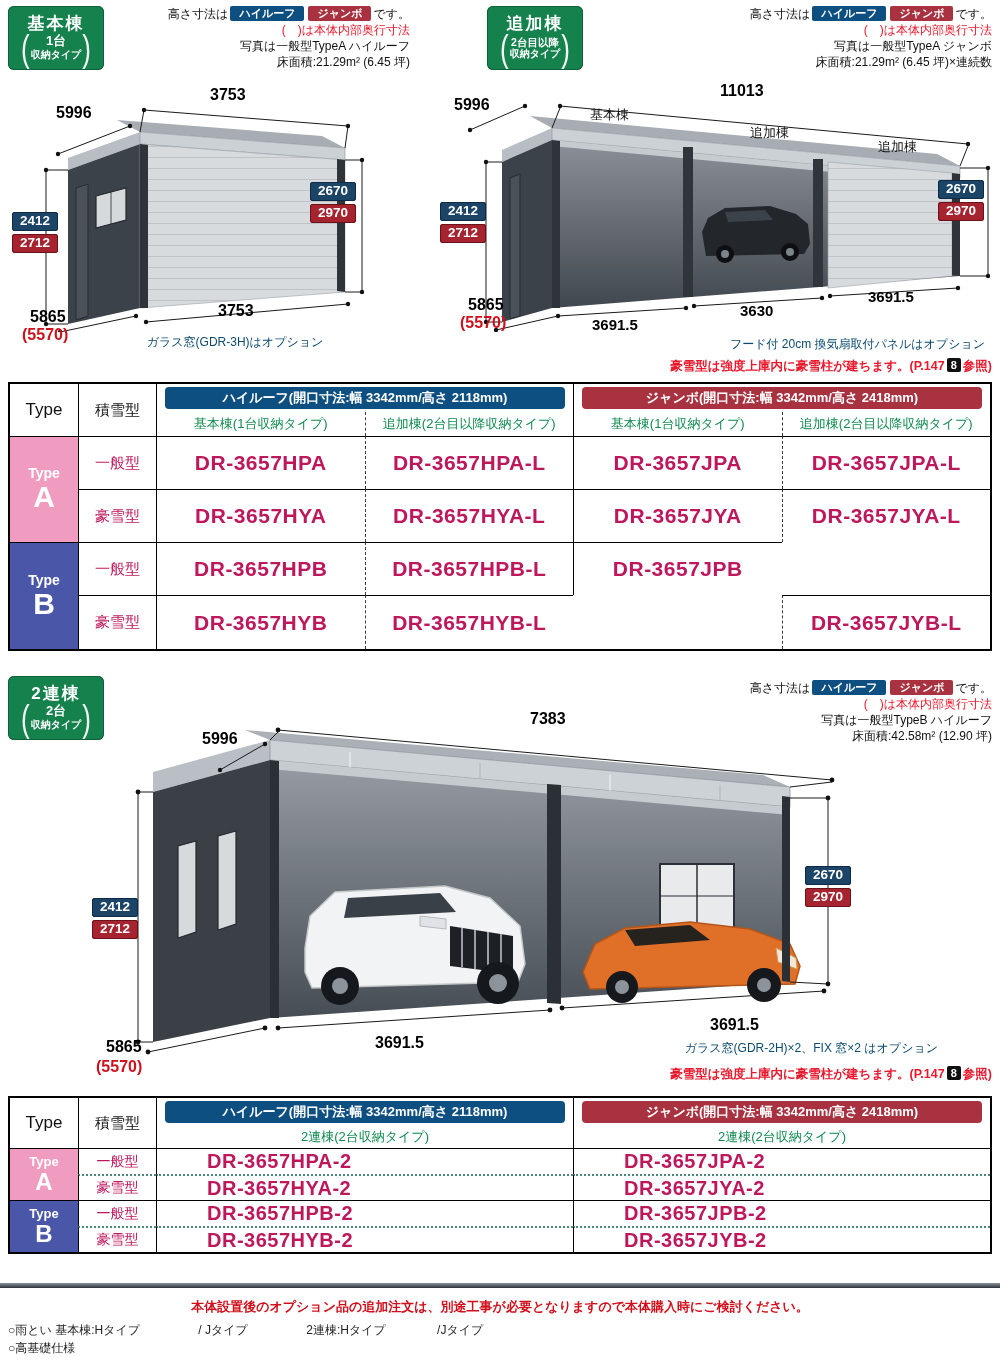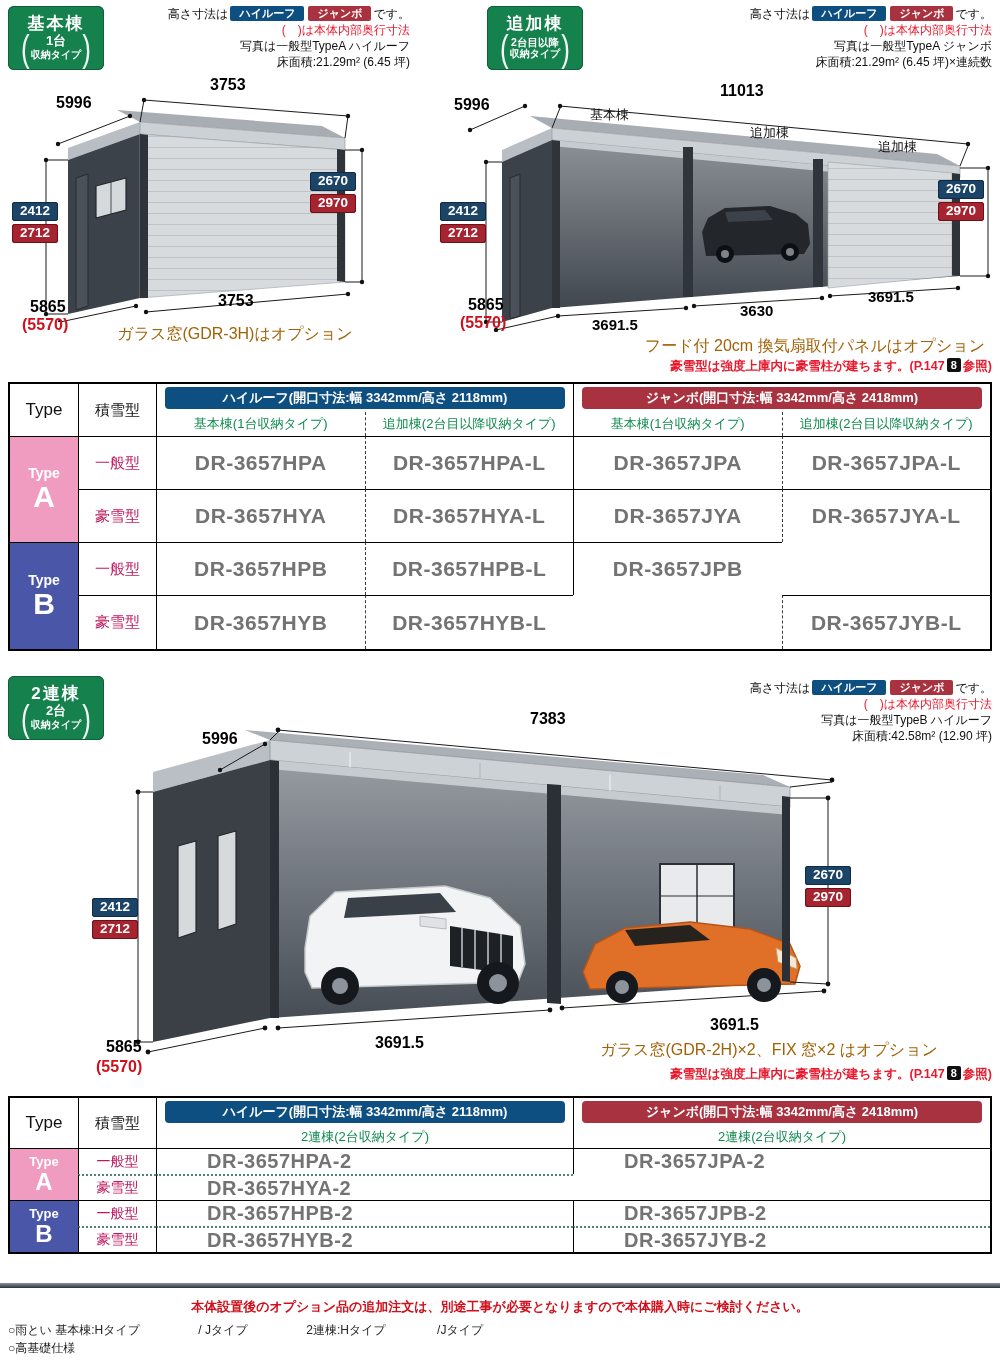--- a/index.html
+++ b/index.html
@@ -22,21 +22,21 @@
 .chip.j{background:#a93240}
 
 .diagram{position:absolute}
 .dl{position:absolute;font-weight:bold;font-size:15px;color:#000;white-space:nowrap}
 .dl.big{font-size:16px}
 .dl.red{color:#d0111d}
 .dc{position:absolute;width:46px;height:19px;line-height:18px;text-align:center;color:#fff;font-weight:bold;font-size:13.5px;border-radius:3px}
 .dc.blue{background:#1b4467;box-shadow:0 0 0 1px #0d2b46 inset}
 .dc.red{background:#a5242f;box-shadow:0 0 0 1px #6d1118 inset}
 .rooflabel{position:absolute;font-size:13px;color:#111;white-space:nowrap}
-.caption{position:absolute;font-size:16px;color:#a16207;white-space:nowrap}
+.caption{position:absolute;font-size:12px;color:#0c4a6e;white-space:nowrap}
 .rednote{position:absolute;font-size:12.5px;font-weight:bold;color:#e8192d;white-space:nowrap}
 .refbox{display:inline-block;background:#101010;color:#fff;padding:0 4px;border-radius:2px;font-size:11px;font-weight:bold;margin:0 2px;line-height:14px;vertical-align:1px}
 
 .tbl{position:absolute;border:2px solid #000;background:#fff;display:grid}
 .t1{left:8px;top:382px;width:984px;height:269px;grid-template-columns:68px 78px 1fr 1fr 1fr 1fr;grid-template-rows:28px 24px 53px 53px 53px 54px}
 .t2{left:8px;top:1096px;width:984px;height:158px;grid-template-columns:68px 78px 1fr 1fr;grid-template-rows:28px 22px 26px 26px 26px 26px}
 .cell{display:flex;align-items:center;justify-content:center;position:relative}
 .bl{border-left:1px solid #000}
 .bld{border-left:1px dashed #3c3c3c}
 .bt{border-top:1px solid #000}
@@ -49,21 +49,21 @@
 .sub{font-size:13px;color:#0e8a4f;white-space:nowrap}
 .typecell{flex-direction:column;color:#fff;font-weight:bold}
 .typecell .tw{font-size:14px;line-height:1.1}
 .typecell .letter{font-size:30px;line-height:1.05}
 .t2 .typecell .tw{font-size:13px}
 .t2 .typecell .letter{font-size:24px}
 .typeA{background:#f09cc0}
 .typeB{background:#4a57a8}
 .snowcell{font-size:15px;color:#be185d}
 .t2 .snowcell{font-size:14px}
-.model{color:#737373;font-weight:bold;font-size:21px;letter-spacing:.5px;white-space:nowrap}
+.model{color:#be185d;font-weight:bold;font-size:21px;letter-spacing:.5px;white-space:nowrap}
 .t2 .model-cell{justify-content:flex-start;padding-left:50px}
 .t2 .model{font-size:20px}
 
 .bar{position:absolute;left:0;top:1283px;width:1000px;height:5px;background:linear-gradient(180deg,#8b939b,#2c3138)}
 .notice{position:absolute;left:0;top:1298px;width:1000px;text-align:center;font-size:13px;font-weight:bold;color:#d0111d;white-space:nowrap}
 .foot{position:absolute;left:8px;font-size:12px;color:#222;white-space:nowrap}
 .foot span{display:inline-block}
 svg{display:block}
 </style>
 </head>
@@ -81,21 +81,21 @@
   </div>
 </div>
 
 <div class="info" style="left:120px;top:6px;width:290px">
   <div><span>高さ寸法は</span><span class="chip h">ハイルーフ</span><span class="chip j">ジャンボ</span><span>です。</span></div>
   <div class="red">(　)は本体内部奥行寸法</div>
   <div>写真は一般型TypeA ハイルーフ</div>
   <div>床面積:21.29m² (6.45 坪)</div>
 </div>
 
-<div class="diagram" style="left:10px;top:60px;width:450px;height:300px">
+<div class="diagram" style="left:10px;top:70px;width:450px;height:300px">
   <svg width="450" height="262" viewBox="0 0 450 262">
     <defs>
       <pattern id="slatsA" width="8" height="11" patternUnits="userSpaceOnUse">
         <rect width="8" height="11" fill="#d8dbde"></rect>
         <line x1="0" y1="10.5" x2="8" y2="10.5" stroke="#bfc3c7" stroke-width="1"></line>
       </pattern>
     </defs>
 
     <polygon points="130,62 335,78 312,66 107,50" fill="#a7adb3"></polygon>
     <polygon points="58,88 130,62 130,74 58,100" fill="#b8bec3"></polygon>
@@ -472,20 +472,23 @@
       <span class="model">DR-3657HPA-2</span>
     </div>
   <div class="cell model-cell bl bt" style="grid-column:4;grid-row:3">
       <span class="model">DR-3657JPA-2</span>
     </div>
 
   <div class="cell snowcell bl btd" style="grid-column:2;grid-row:4">豪雪型</div>
   <div class="cell model-cell bl btd" style="grid-column:3;grid-row:4">
       <span class="model">DR-3657HYA-2</span>
     </div>
+  <div class="cell model-cell bl btd" style="grid-column:4;grid-row:4">
+      <span class="model">DR-3657JYA-2</span>
+    </div>
 
   <div class="cell typecell typeB bt" style="grid-column:1;grid-row:5/7">
     <span class="tw">Type</span>
     <span class="letter">B</span>
   </div>
   <div class="cell snowcell bl bt" style="grid-column:2;grid-row:5">一般型</div>
   <div class="cell model-cell bl bt" style="grid-column:3;grid-row:5">
       <span class="model">DR-3657HPB-2</span>
     </div>
   <div class="cell model-cell bl bt" style="grid-column:4;grid-row:5">

